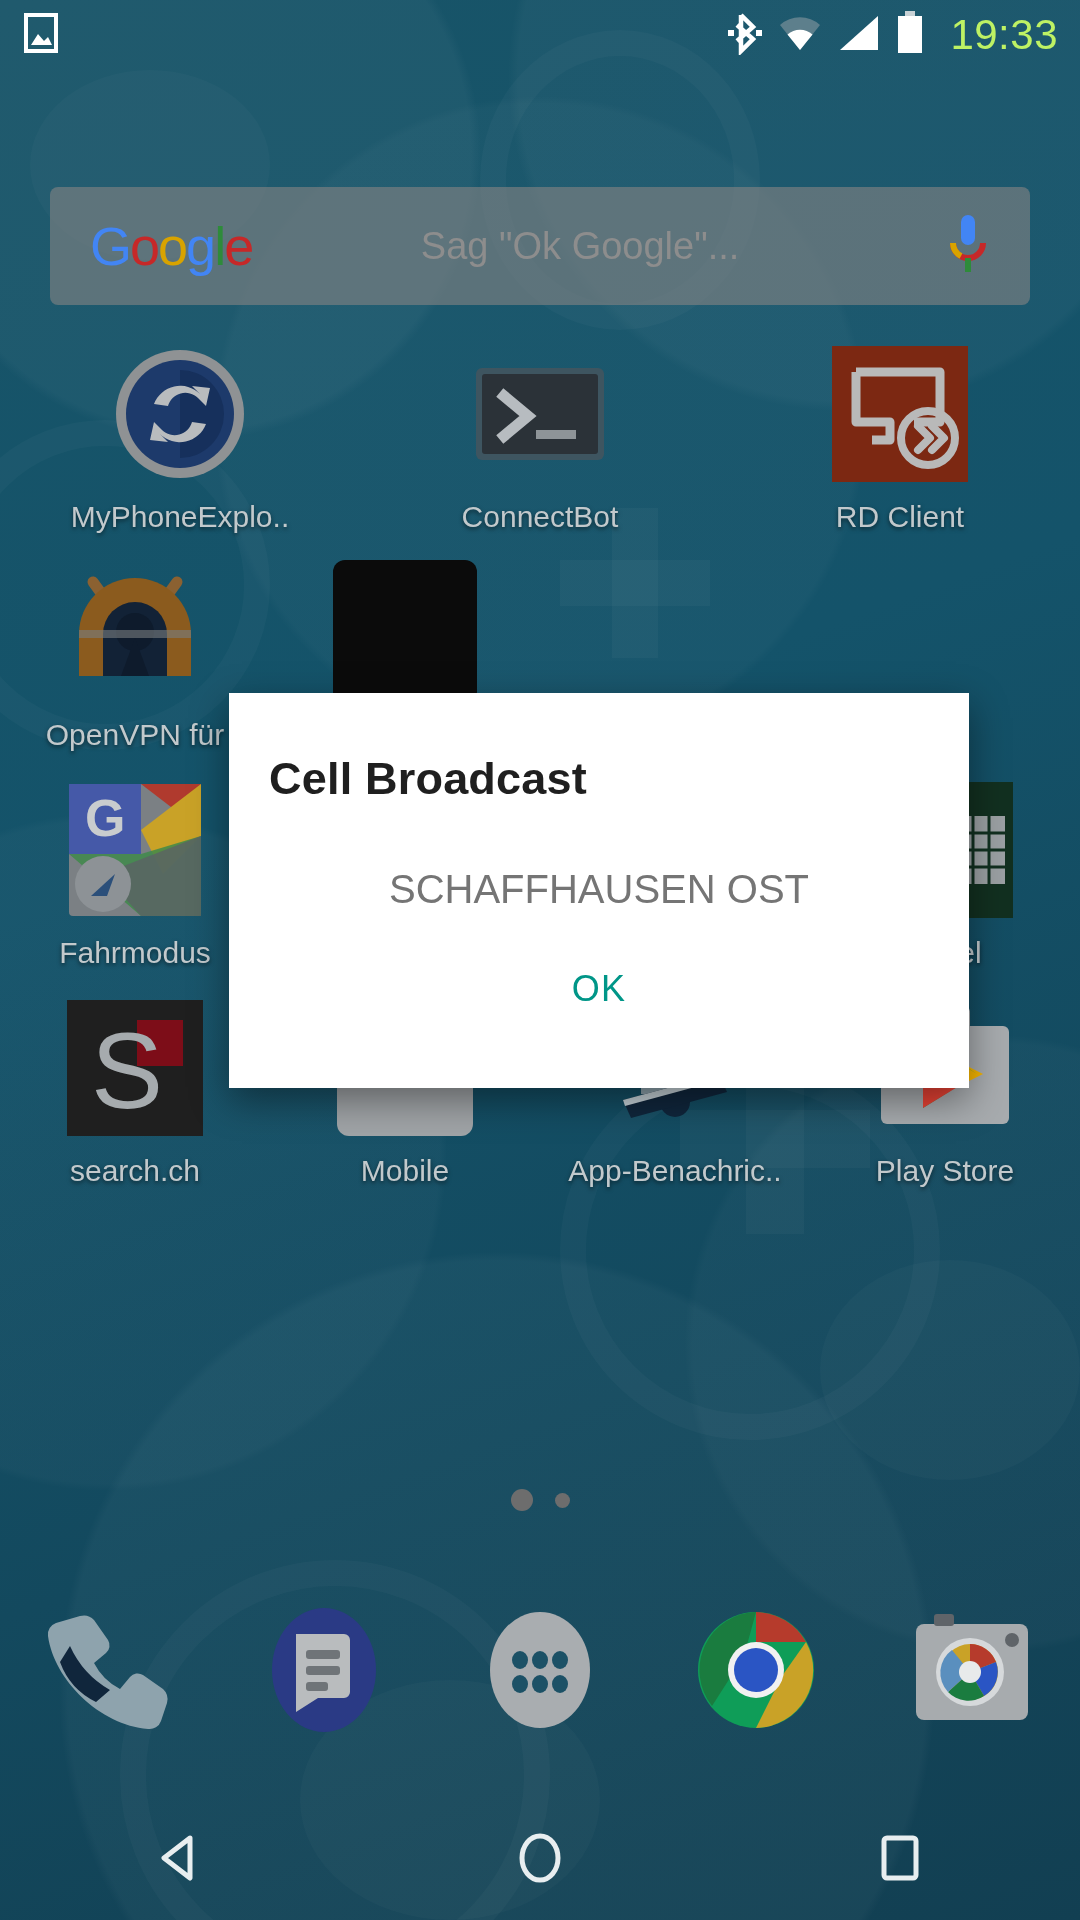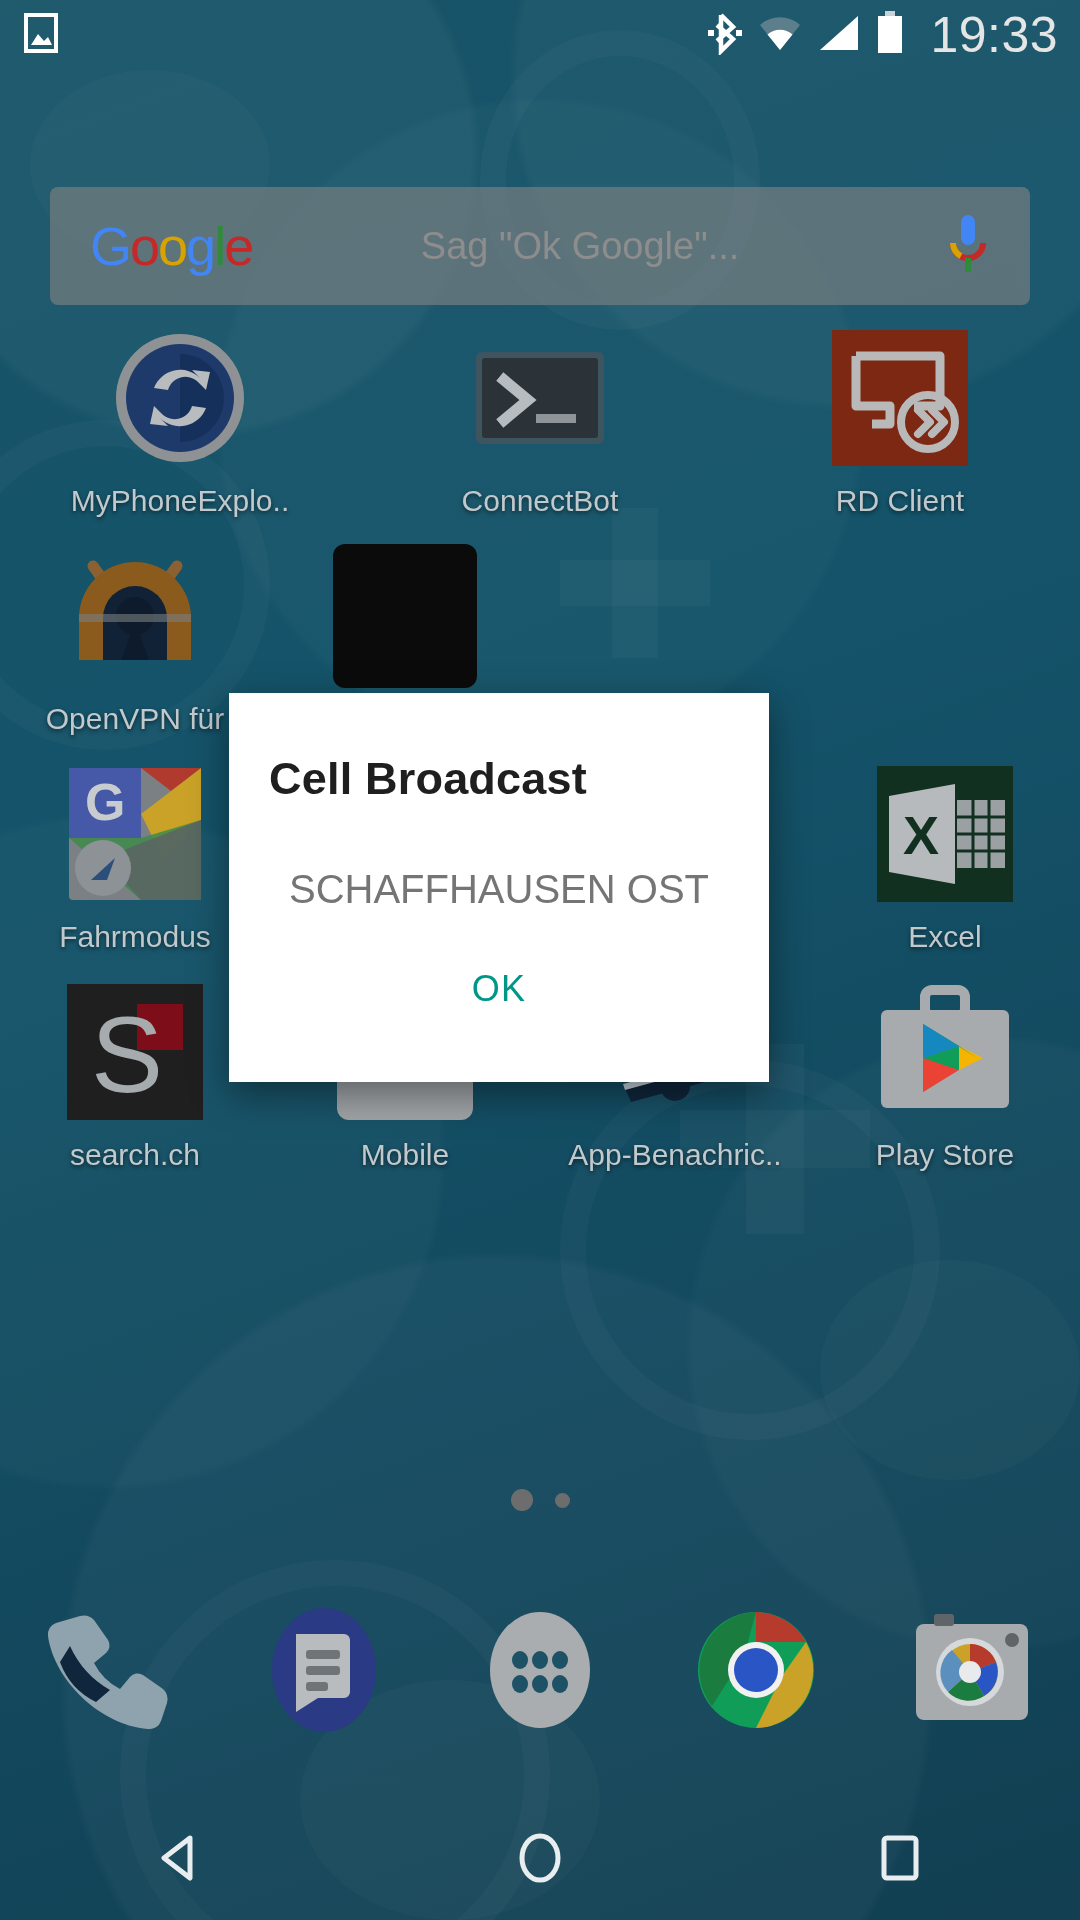--- a/index.html
+++ b/index.html
@@ -45,21 +45,21 @@
   #statusbar {
     position: absolute; top: 0; left: 0; width: 1080px; height: 70px;
     display: flex; align-items: center;
     padding: 0 22px 0 24px;
     z-index: 30;
   }
   #statusbar .left  { display: flex; align-items: center; gap: 14px; }
   #statusbar .right { display: flex; align-items: center; gap: 16px; margin-left: auto; }
   .sb-icon { display: block; }
   #clock {
-    color: #e5e5e5; font-size: 50px; letter-spacing: .5px;
+    color: #bef264; font-size: 42px; letter-spacing: .5px;
     font-family: "Liberation Sans", sans-serif;
     margin-left: 10px;
   }
 
   
   #searchbar {
     position: absolute; left: 50px; top: 187px;
     width: 980px; height: 118px;
     background: rgba(130,130,130,.62);
     border-radius: 8px;
@@ -77,21 +77,21 @@
   .g-y { color: #d8a300; } .g-g { color: #2e8b3a; }
   #search-hint {
     flex: 1; text-align: center;
     color: #8d8d8d; font-size: 38px;
     margin-left: -40px;
   }
   #mic-icon { margin-right: 42px; }
 
   
   #grid {
-    position: absolute; left: 0; top: 318px; width: 1080px;
+    position: absolute; left: 0; top: 334px; width: 1080px;
     z-index: 4;
   }
   .row { display: flex; height: 218px; }
   .cell {
     flex: 1; display: flex; flex-direction: column;
     align-items: center; justify-content: flex-start;
     padding-top: 8px;
   }
   .icon-box {
     width: 144px; height: 144px;
@@ -125,25 +125,25 @@
   #navbar {
     position: absolute; bottom: 0; left: 0; width: 1080px; height: 125px;
     display: flex; align-items: center; z-index: 30;
   }
   #navbar .nav-btn { flex: 1; display: flex; align-items: center; justify-content: center; }
 
   
   #scrim { position: absolute; inset: 0; background: rgba(0,0,0,0); z-index: 18; }
   #dialog {
     position: absolute;
-    left: 229px; top: 693px; width: 540px;
+    left: 229px; top: 693px; width: 740px;
     background: #ffffff;
     z-index: 20;
     box-shadow: 0 12px 36px rgba(0,0,0,.42);
-    padding: 36px 0 8px 0;
+    padding: 36px 0 14px 0;
   }
   #dialog-title {
     font-size: 45px; font-weight: bold; color: #1f1f1f;
     padding: 24px 40px 0 40px;
     letter-spacing: .2px;
   }
   #dialog-message {
     font-size: 40px; color: #757575;
     padding: 62px 40px 0 40px;
     text-align: center;

